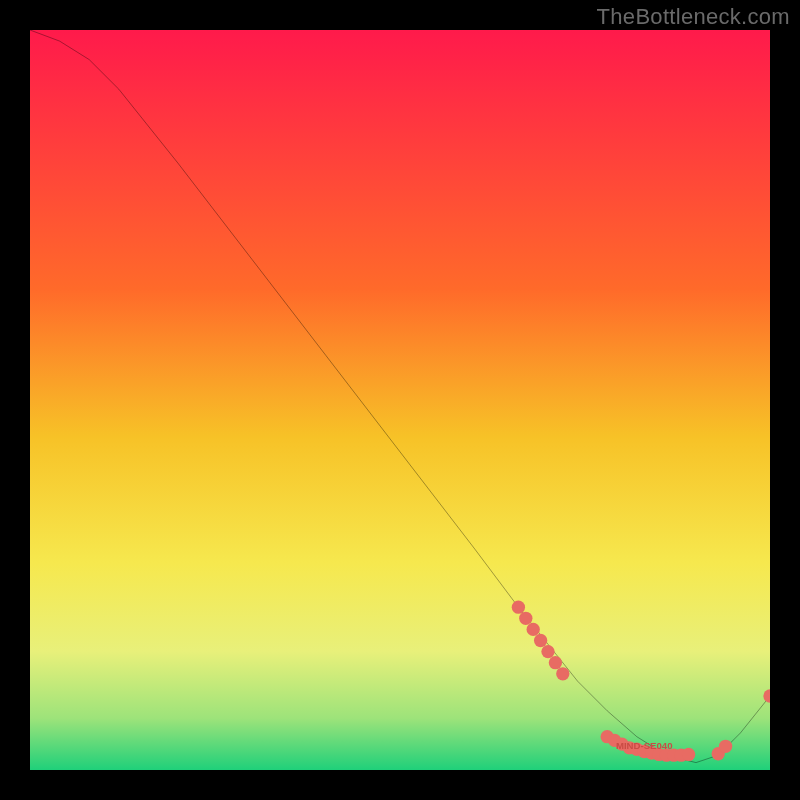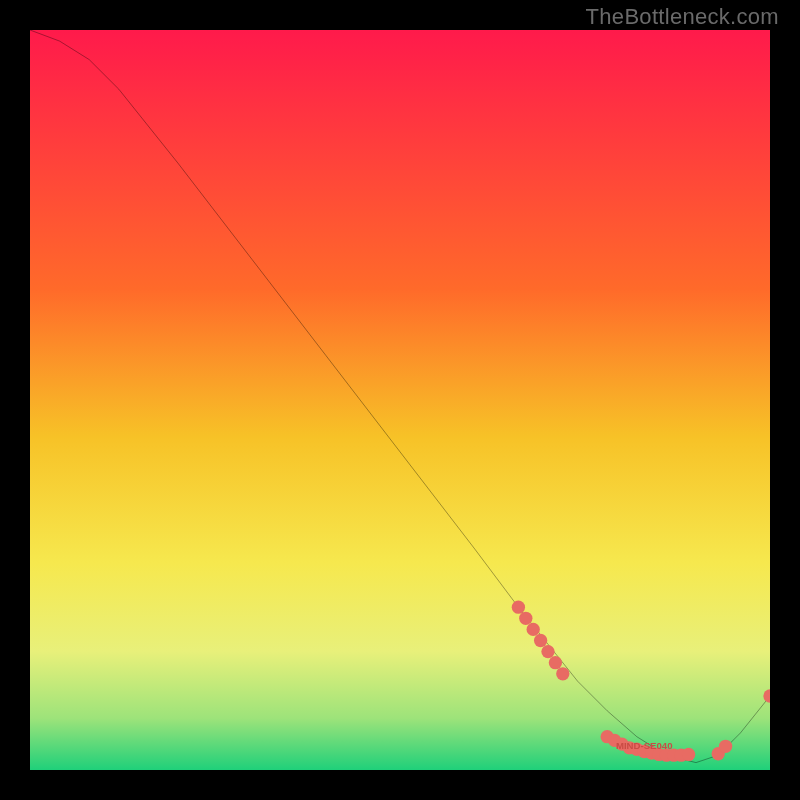--- a/index.html
+++ b/index.html
@@ -13,21 +13,21 @@
   }
   .stage {
     position: relative;
     width: 800px;
     height: 800px;
     background: #000;
   }
   .watermark {
     position: absolute;
     top: 4px;
-    right: 21px;
+    right: 10px;
     color: #6a6a6a;
     font-size: 22px;
     font-weight: 500;
     letter-spacing: 0.3px;
     z-index: 3;
   }
   svg.plot {
     position: absolute;
     left: 30px;
     top: 30px;

